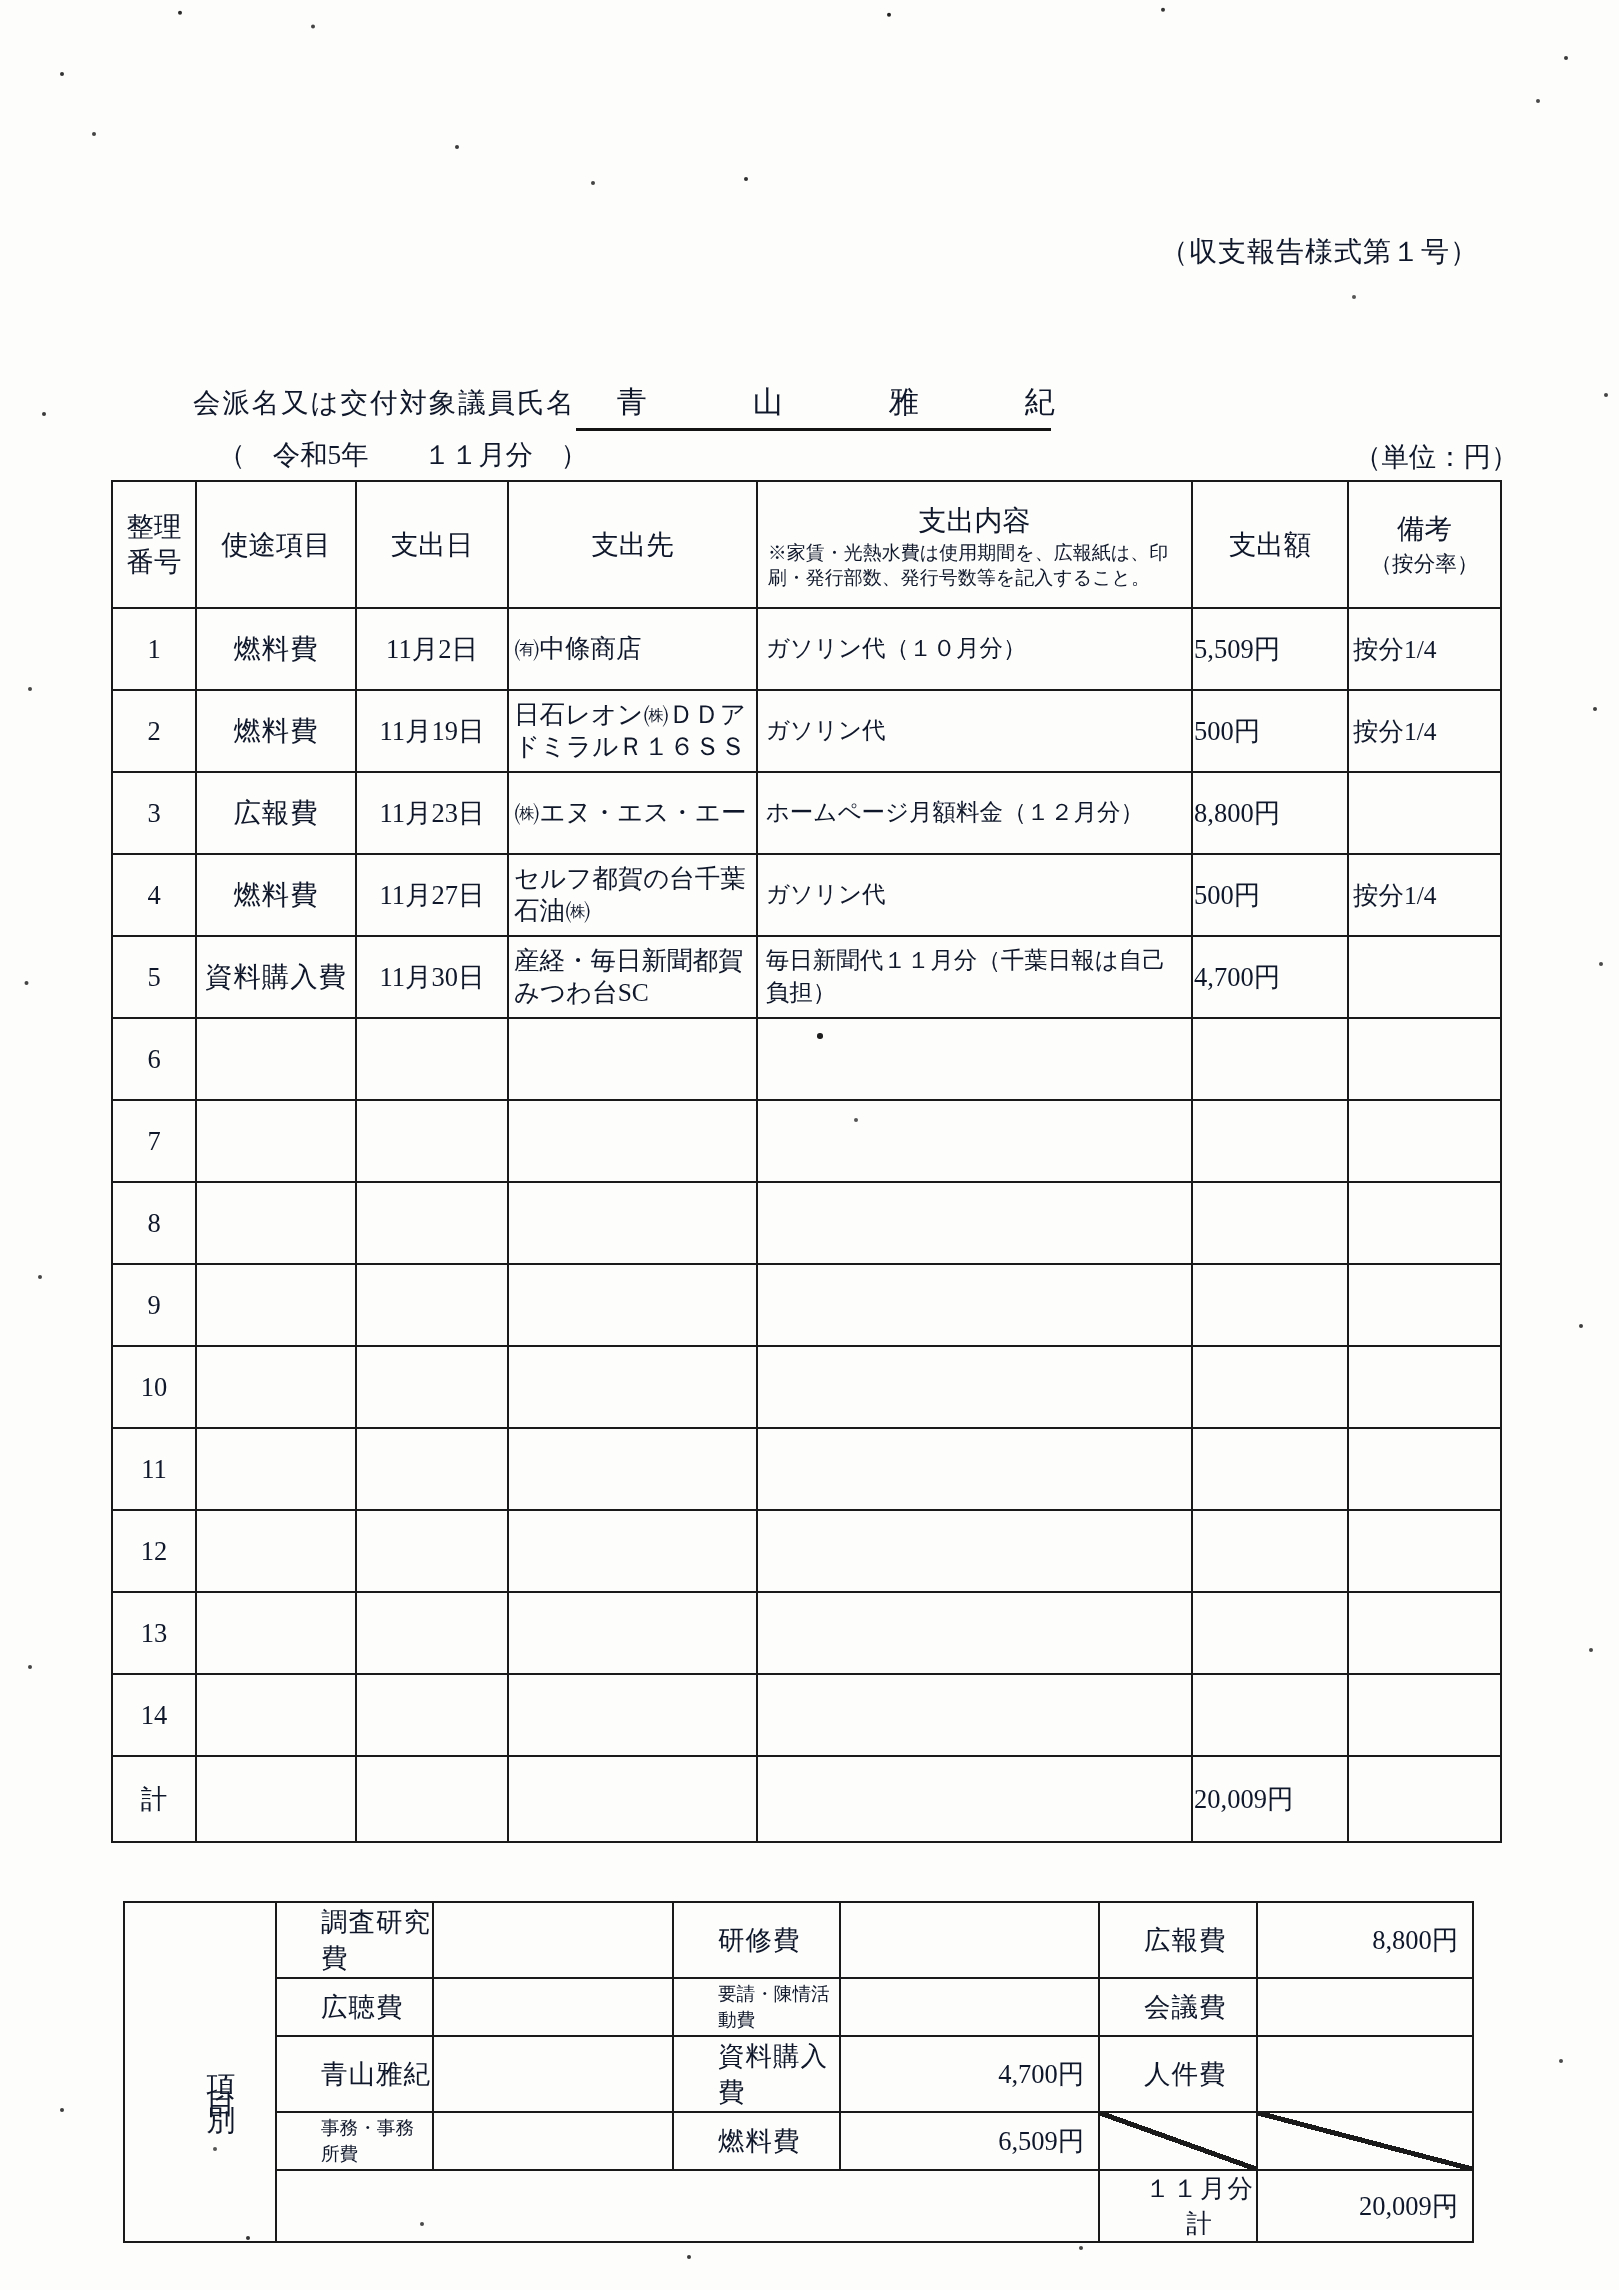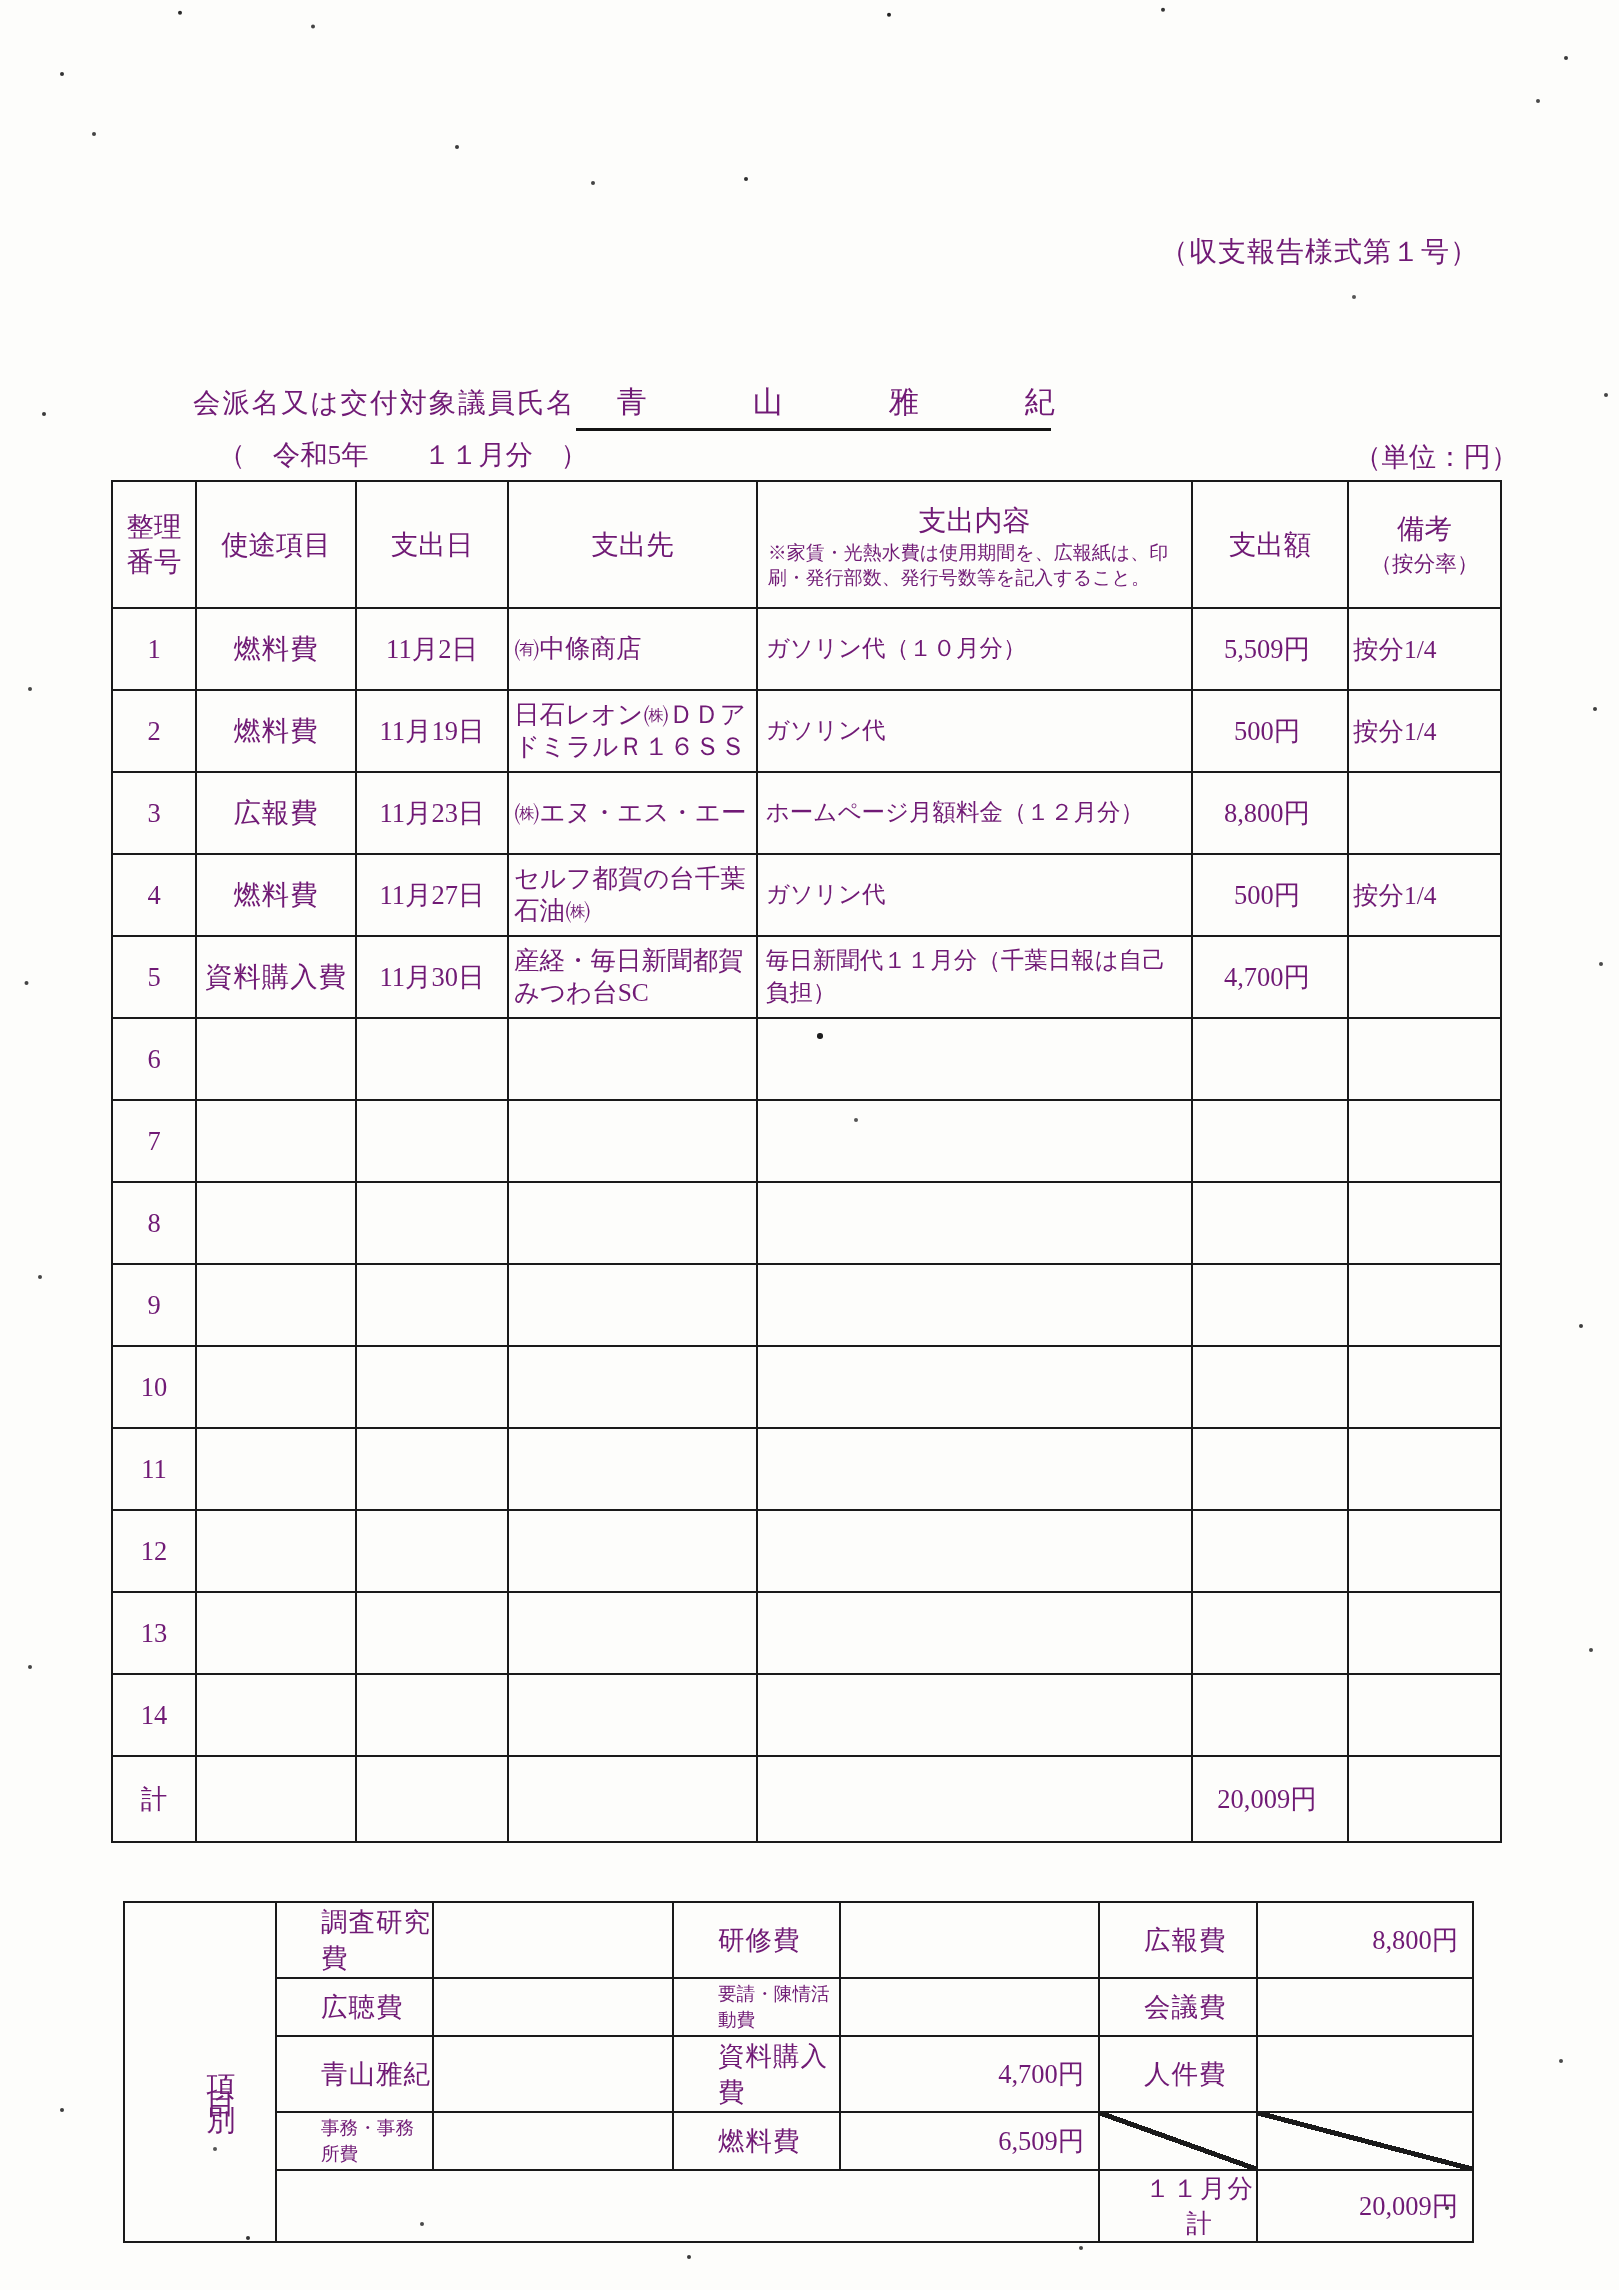--- a/index.html
+++ b/index.html
@@ -2,21 +2,21 @@
 <html lang="ja"><head>
 <meta charset="utf-8">
 <style>
   html,body{margin:0;padding:0;}
   body{background:#9a9a9a;}
   .page{
     position:relative;
     width:1619px;height:2291px;
     background:#fdfdfb;
     font-family:"Liberation Serif","DejaVu Serif",serif;
-    color:#701a75;
+    color:#0f172a;
     overflow:hidden;
   }
   
   .form-number{position:absolute;left:1160px;top:233px;font-size:28px;letter-spacing:1px;}
   .doc-title{position:absolute;left:638px;top:281px;font-size:33px;letter-spacing:2px;font-weight:500;}
   .name-row{position:absolute;left:193px;top:382px;font-size:27.4px;white-space:nowrap;}
   .name-label{letter-spacing:2px;margin-top:28px;}
   .name-underline{
     display:inline-block;width:434px;padding:0 0 4.9px 41px;
     border-bottom:3.9px solid #141414;
@@ -44,21 +44,21 @@
   .pre{white-space:pre-line;line-height:1.25;}
   .content-th{vertical-align:top;padding:7.8px 9.8px 0 9.8px;margin-left:32px;}
   .content-title{text-align:center;font-size:28px;line-height:1.1;margin-bottom:2.9px;}
   .content-note{font-size:19px;text-align:left;line-height:1.35;letter-spacing:0;}
   .note-sub{font-size:21.6px;display:block;margin-top:2px;}
   .c-no{text-align:center;font-size:26.5px;}
   .c-item{text-align:center;font-size:27.4px;letter-spacing:1px;}
   .c-date{text-align:center;font-size:26.5px;}
   .c-payee{font-size:25.5px;padding:2px 2px 2px 4.9px;line-height:1.25;vertical-align:middle;text-align:left;}
   .c-content{font-size:23.5px;padding:3.9px 7.8px;line-height:1.35;vertical-align:middle;text-align:left;}
-  .c-amount{font-size:26.5px;text-align:center;padding-right:6.9px;vertical-align:middle;}
+  .c-amount{font-size:26.5px;text-align:left;padding-right:6.9px;vertical-align:middle;}
   .c-note{font-size:25.5px;padding-left:3.9px;text-align:left;vertical-align:middle;}
 
   
   .summary-table{
     position:absolute;left:123px;top:1901px;width:1348px;
     border:2.9px solid #141414;
   }
   .summary-table td{
     border:2.9px solid #1a1a1a;height:54px;vertical-align:middle;overflow:hidden;padding-left:44px;
   }

